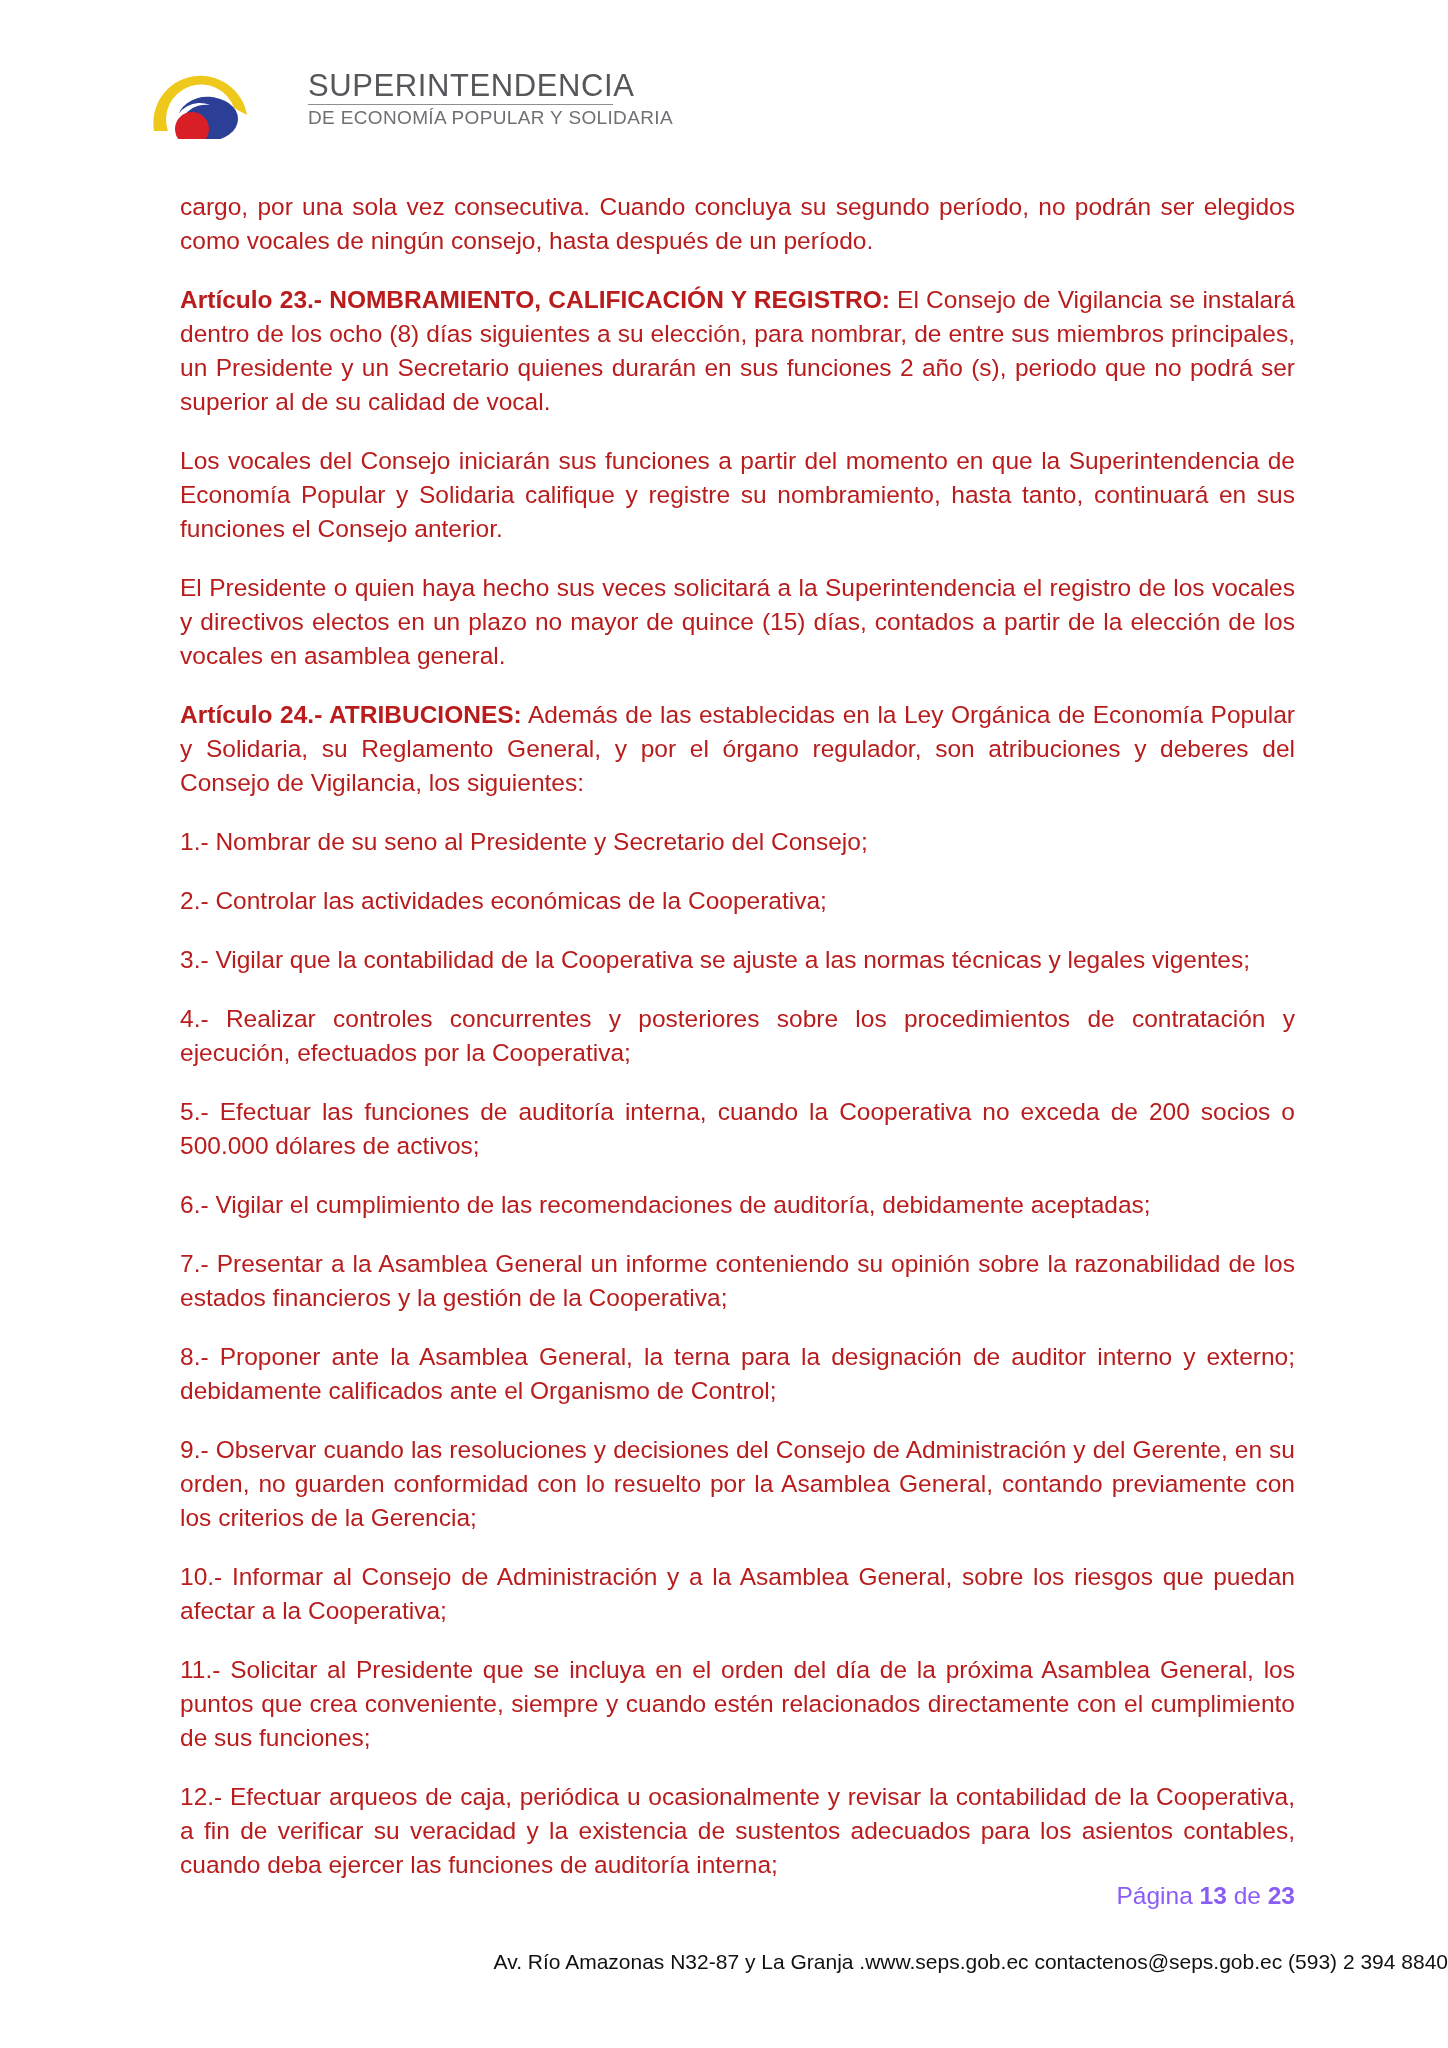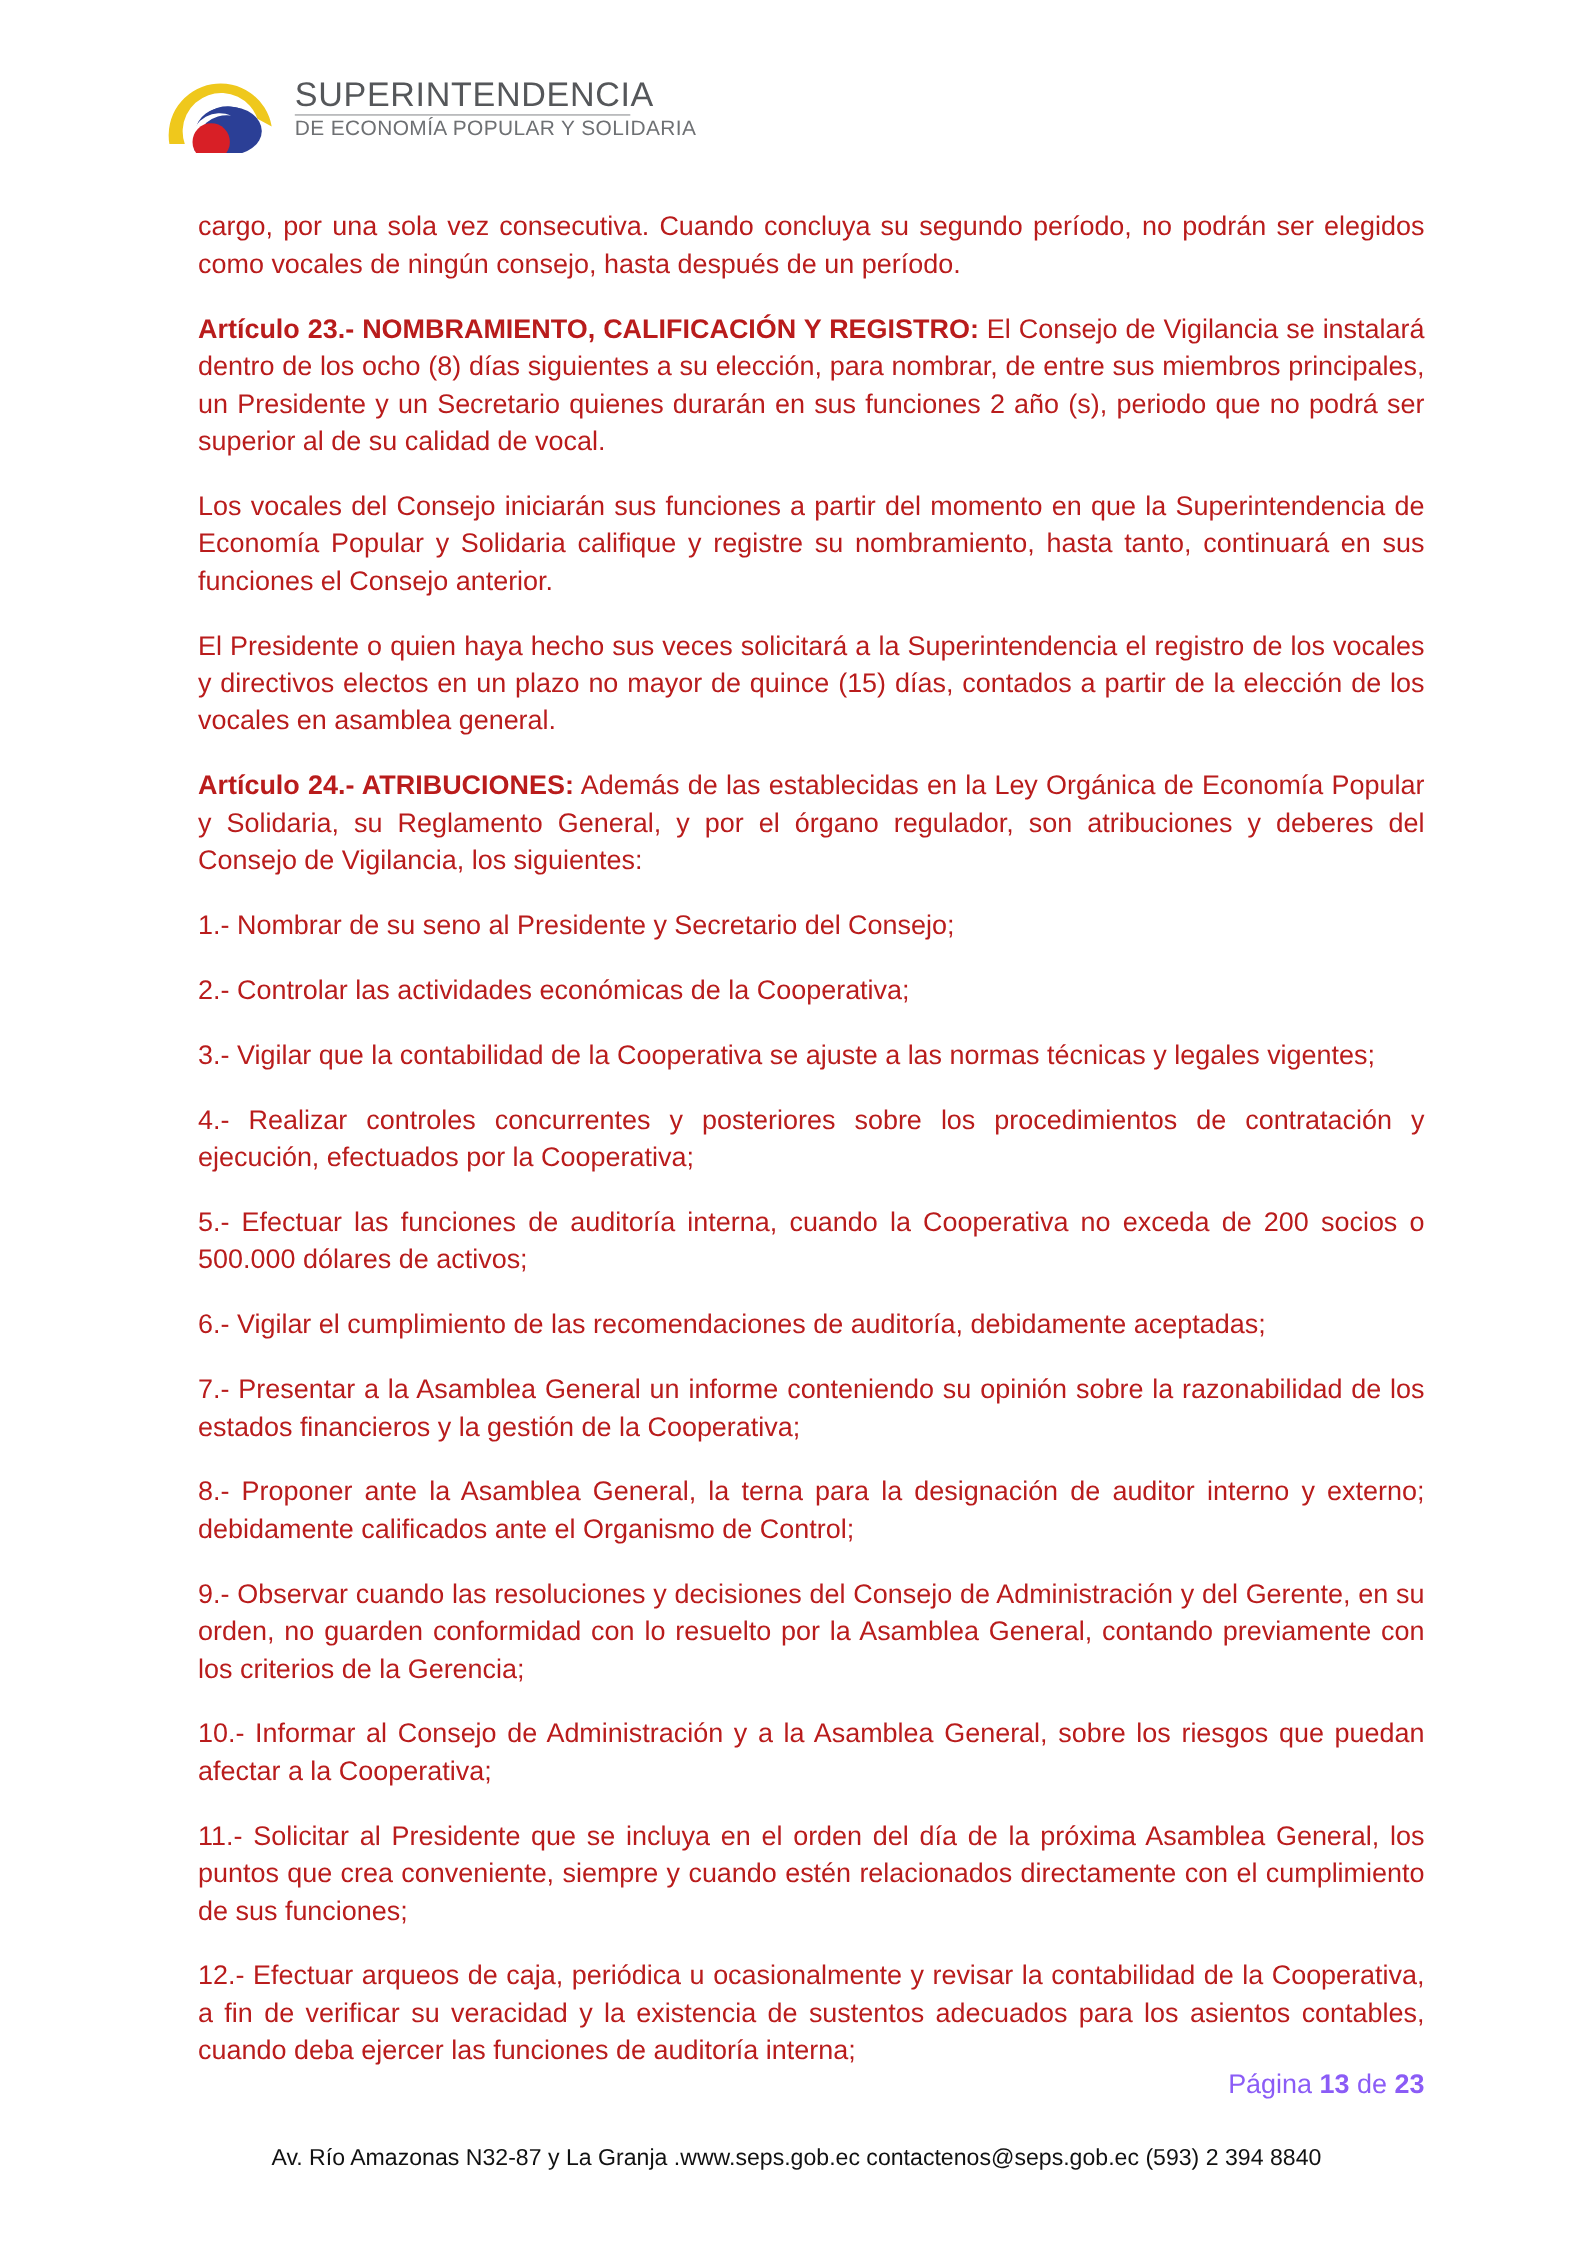--- a/index.html
+++ b/index.html
@@ -26,20 +26,21 @@
     top: 52px;
     left: 148px;
     width: 1160px;
     height: 88px;
   }
   .logo-wrap {
     position: relative;
     display: flex;
     align-items: center;
     height: 88px;
+    gap: 40px;
   }
   .logo-mark {
     position: relative;
     width: 108px;
     height: 86px;
     flex: 0 0 108px;
   }
   .logo-mark svg {
     display: block;
     width: 108px;
@@ -107,21 +108,21 @@
     font-size: 24.5px;
     line-height: 32px;
     font-family: "Liberation Sans", sans-serif;
     color: #8b5cf6;
   }
   .footer-contact {
     position: absolute;
     left: 0;
     width: 1448px;
     top: 1948px;
-    text-align: center;
+    text-align: right;
     font-size: 21px;
     line-height: 28px;
     font-family: "Liberation Sans", sans-serif;
     color: #111111;
   }
 </style>
 </head>
 <body>
 
 <div class="page">

